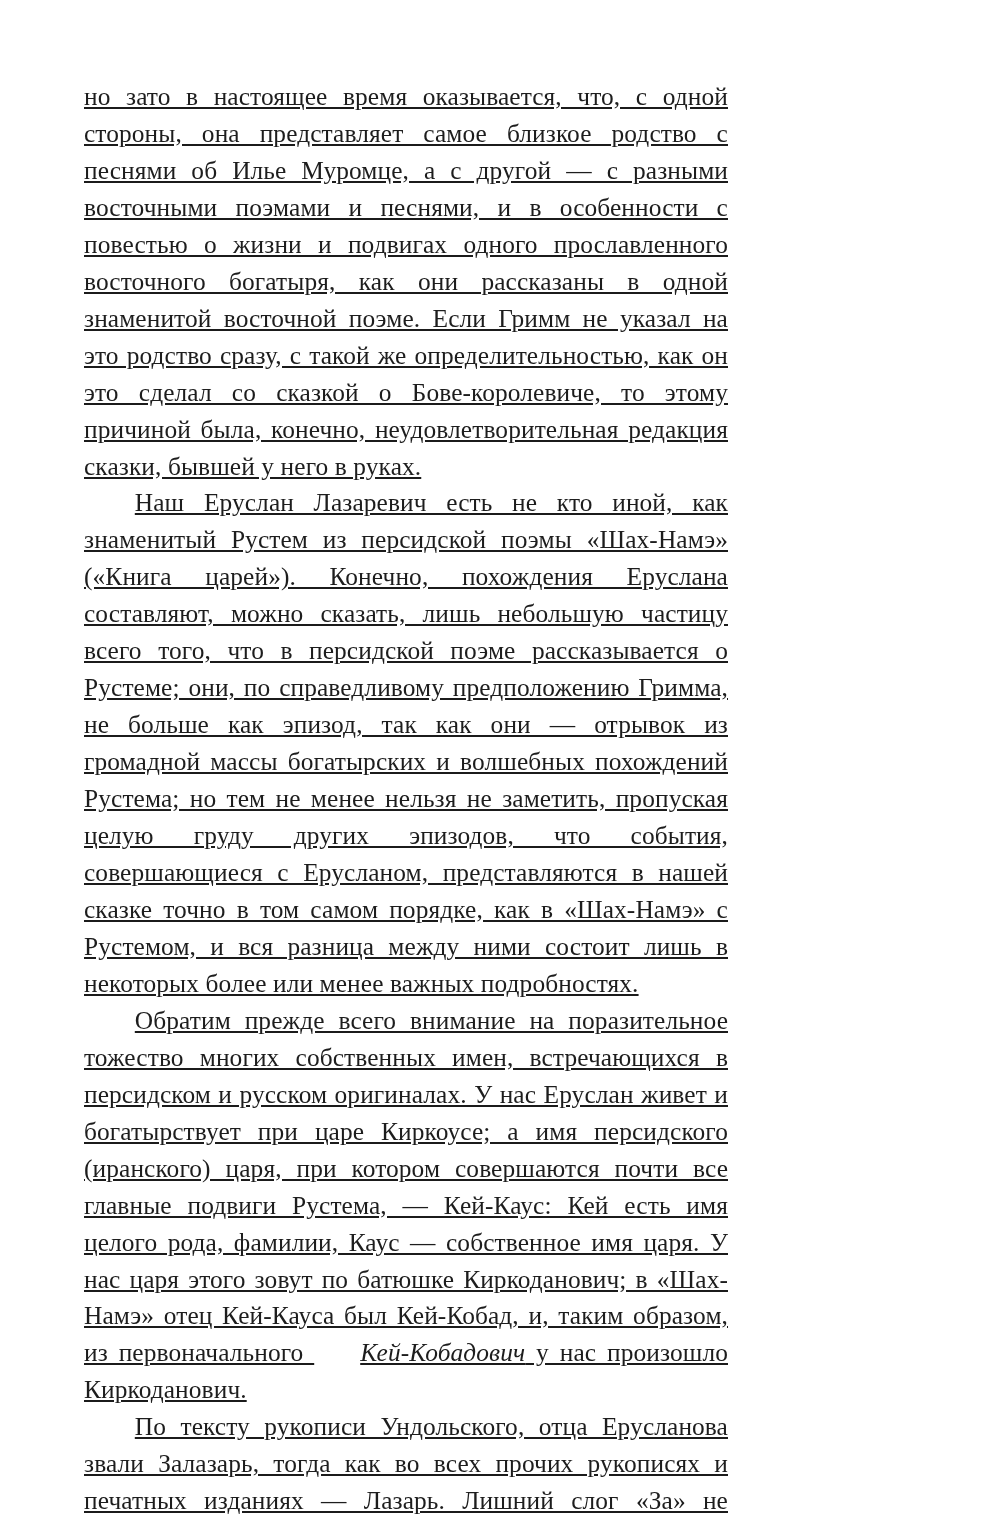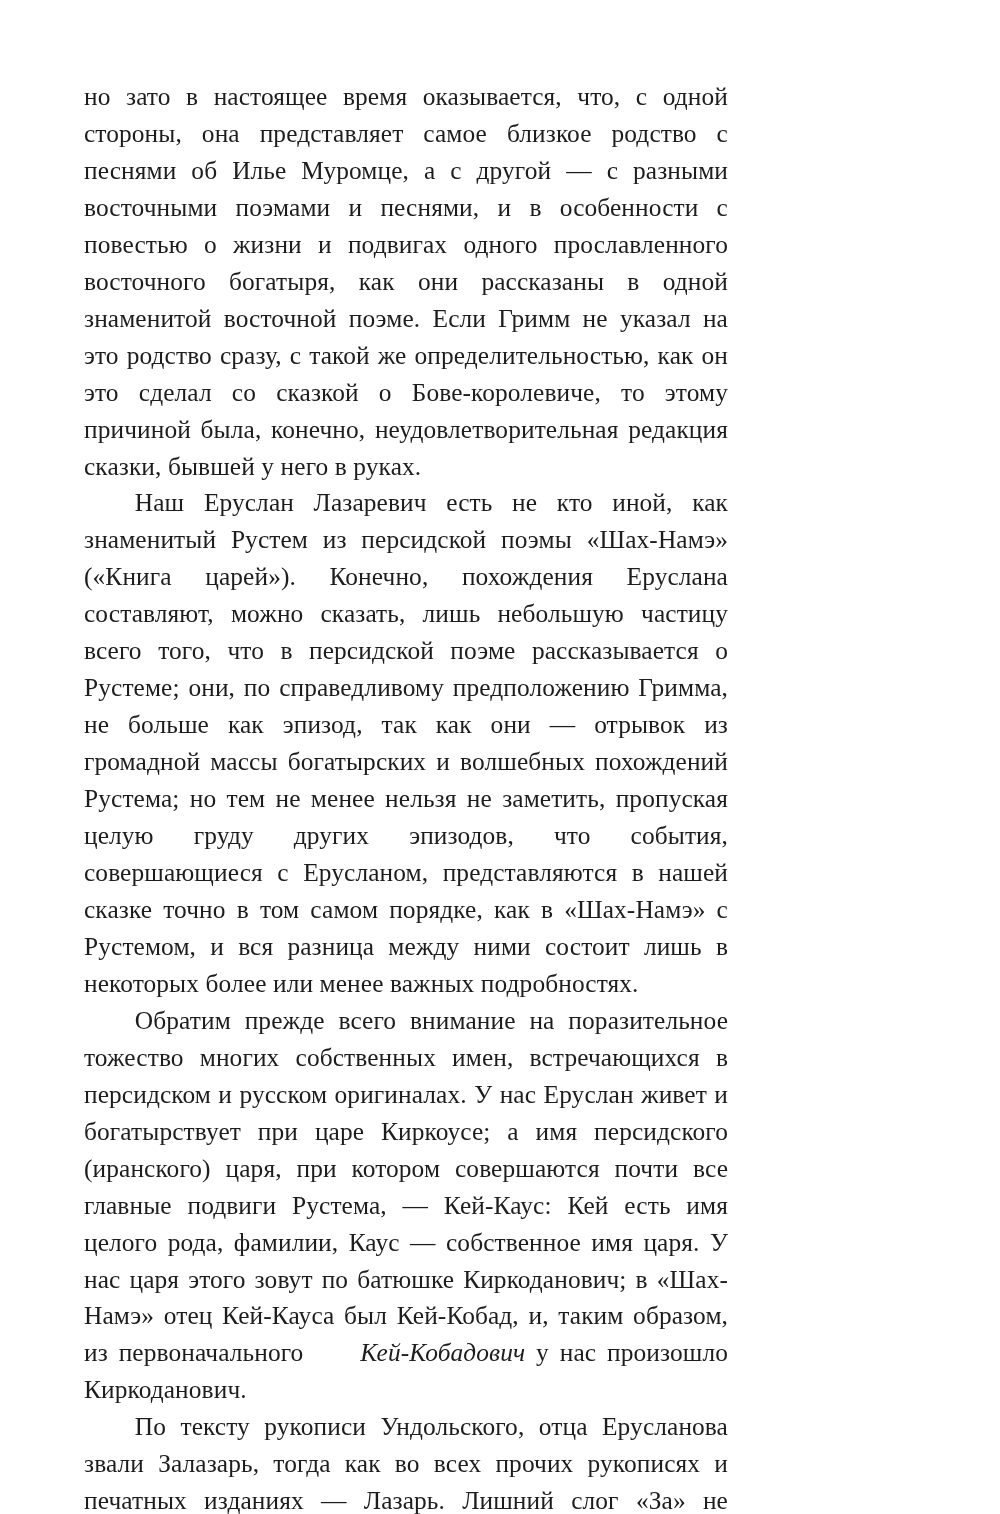--- a/index.html
+++ b/index.html
@@ -18,20 +18,21 @@
   .page {
     position: absolute;
     left: 0;
     top: 0;
     width: 812px;
     height: 1514px;
     box-sizing: border-box;
     padding: 78px 84px 12px 84px;
     display: flex;
     flex-direction: column;
+    text-decoration: underline;
   }
   .body-text {
     font-size: 25.4px;
     line-height: 1.455;
     text-align: justify;
     text-justify: inter-word;
     letter-spacing: 0.1px;
     color: #1d1d1d;
   }
   .body-text p {

